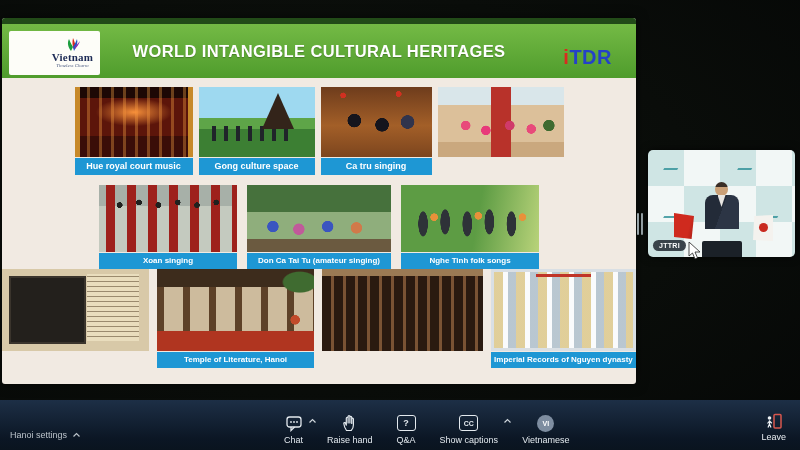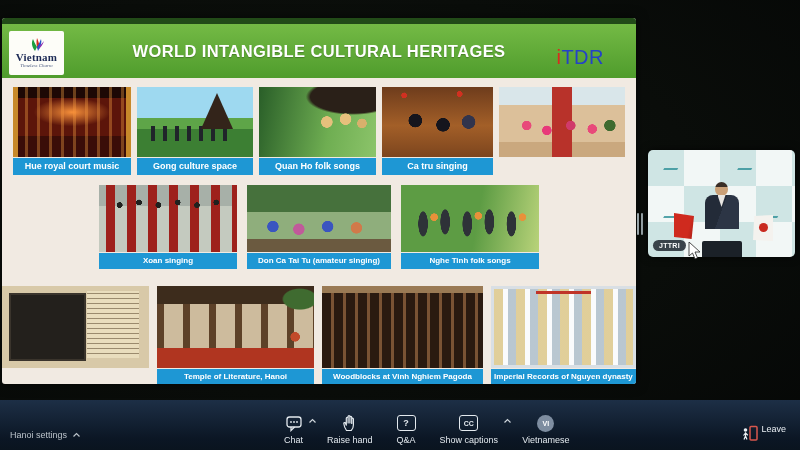--- a/index.html
+++ b/index.html
@@ -12,39 +12,39 @@
   
   .slide{
     position:absolute;left:2px;top:18px;width:634px;height:366px;
     background:#f1eae2;border-radius:3px;overflow:hidden;
     box-shadow:0 0 12px rgba(0,0,0,.6);
   }
   .slide-topstrip{height:6px;background:#224b18;}
   .slide-header{height:54px;background:linear-gradient(#74ba45,#4f9c2c);position:relative;}
   .logo-box{
     position:absolute;left:7px;top:7px;width:55px;height:44px;background:#fdfdf8;
-    border-radius:2px;display:flex;flex-direction:column;align-items:center;justify-content:center;
+    border-radius:2px;display:flex;flex-direction:column;align-items:center;justify-content:center;padding-left:36px;
   }
   .logo-v{height:15px;display:block;margin-bottom:-2px;}
   .logo-name{font-size:11px;font-weight:bold;color:#1c2a55;font-family:"Liberation Serif",serif;letter-spacing:.2px;}
   .logo-tag{font-size:5px;color:#4a5a80;font-style:italic;font-family:"Liberation Serif",serif;}
   .slide-title{
     position:absolute;left:70px;right:70px;top:0;height:100%;
     display:flex;align-items:center;justify-content:center;
     color:#ffffff;font-weight:bold;font-size:16.5px;letter-spacing:.4px;
     text-shadow:0 1px 1px rgba(0,0,0,.25);white-space:nowrap;
   }
-  .itdr{position:absolute;right:32px;top:22px;font-size:20px;font-weight:400;letter-spacing:.5px;}
+  .itdr{position:absolute;right:24px;top:22px;font-size:20px;font-weight:700;letter-spacing:.5px;}
   .itdr .i{color:#d92b1f;}
   .itdr .tdr{color:#2442c8;}
   
   .slide-body{padding-top:9px;}
   .crow{display:flex;justify-content:center;}
   .crow-1{gap:6px;margin-bottom:10px;}
-  .crow-2{gap:10px;margin-bottom:17px;}
+  .crow-2{gap:10px;margin-bottom:0;}
   .crow-3{gap:8px;}
   .card{display:flex;flex-direction:column;}
   .thumb{width:100%;position:relative;overflow:hidden;}
   .crow-1 .thumb{height:70px;}
   .crow-2 .thumb{height:67px;}
   .crow-3 .thumb{height:82px;}
   .card-label{
     margin-top:1px;background:#1e97d4;color:#fff;font-weight:bold;font-size:9px;
     text-align:center;padding:3px 2px 4px;white-space:nowrap;overflow:hidden;
   }
@@ -162,21 +162,21 @@
   .tb-left{position:absolute;left:10px;bottom:10px;display:flex;align-items:center;gap:5px;
     color:#bac2c9;font-size:9px;}
   .tb-center{position:absolute;left:284px;bottom:5px;display:flex;gap:24px;align-items:flex-end;}
   .tb-item{display:flex;flex-direction:column;align-items:center;gap:3px;color:#e3e9ee;font-size:9px;cursor:default;position:relative;}
   .tb-icon{height:18px;display:flex;align-items:center;justify-content:center;}
   .tb-caret{position:absolute;right:-14px;top:4px;}
   .glyph-box{width:17px;height:14px;border:1.3px solid #e3e9ee;border-radius:3px;
     display:flex;align-items:center;justify-content:center;font-size:9px;font-weight:bold;color:#e3e9ee;}
   .vi-circle{width:17px;height:17px;border-radius:50%;background:#7e8da0;color:#fff;
     display:flex;align-items:center;justify-content:center;font-size:7px;font-weight:bold;}
-  .tb-right{position:absolute;right:14px;bottom:8px;display:flex;flex-direction:row;align-items:flex-start;gap:2px;
+  .tb-right{position:absolute;right:14px;bottom:8px;display:flex;flex-direction:column;align-items:center;gap:2px;
     color:#e8edf2;font-size:9px;}
   svg{display:block;}
 </style>
 </head>
 <body>
 
 <div class="slide">
   <div class="slide-topstrip"></div>
   <div class="slide-header">
     <div class="logo-box">
@@ -197,24 +197,20 @@
 
     <div class="crow crow-1">
       <div class="card" style="width:118px">
         <div class="thumb img-hue"></div>
         <div class="card-label">Hue royal court music</div>
       </div>
       <div class="card" style="width:116px">
         <div class="thumb img-gong"></div>
         <div class="card-label">Gong culture space</div>
       </div>
-      <div class="card" style="width:117px">
-        <div class="thumb img-quanho"></div>
-        <div class="card-label">Quan Ho folk songs</div>
-      </div>
       <div class="card" style="width:111px">
         <div class="thumb img-catru"></div>
         <div class="card-label">Ca tru singing</div>
       </div>
       <div class="card" style="width:126px">
         <div class="thumb img-giong"></div>
       </div>
     </div>
 
     <div class="crow crow-2">
@@ -235,21 +231,20 @@
     <div class="crow crow-3">
       <div class="card" style="width:148px">
         <div class="thumb img-royalwood"></div>
       </div>
       <div class="card" style="width:158px">
         <div class="thumb img-temple"></div>
         <div class="card-label">Temple of Literature, Hanoi</div>
       </div>
       <div class="card" style="width:162px">
         <div class="thumb img-vinhnghiem"></div>
-        <div class="card-label">Woodblocks at Vinh Nghiem Pagoda</div>
       </div>
       <div class="card" style="width:146px">
         <div class="thumb img-imperial"></div>
         <div class="card-label">Imperial Records of Nguyen dynasty</div>
       </div>
     </div>
   </div>
 </div>
 
 <div class="pane-handle">

